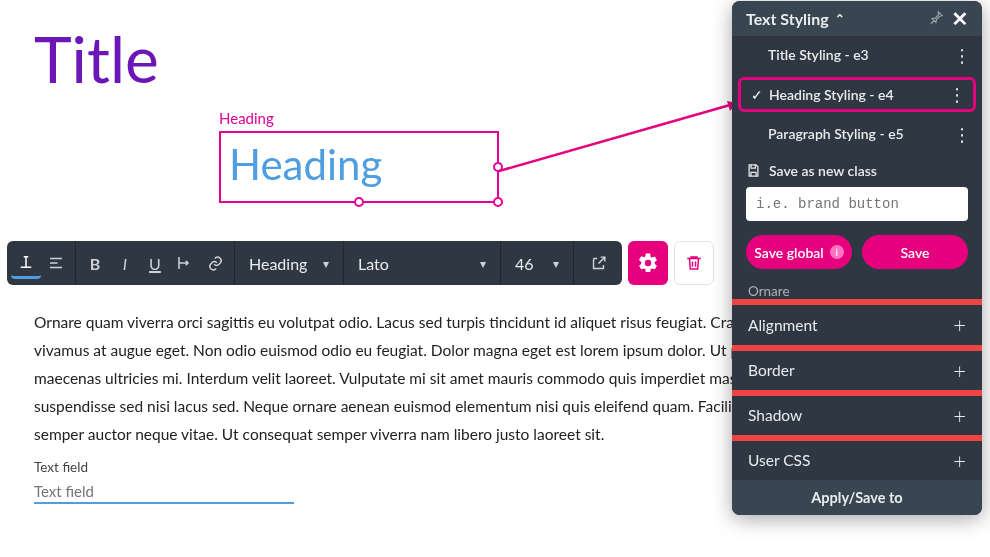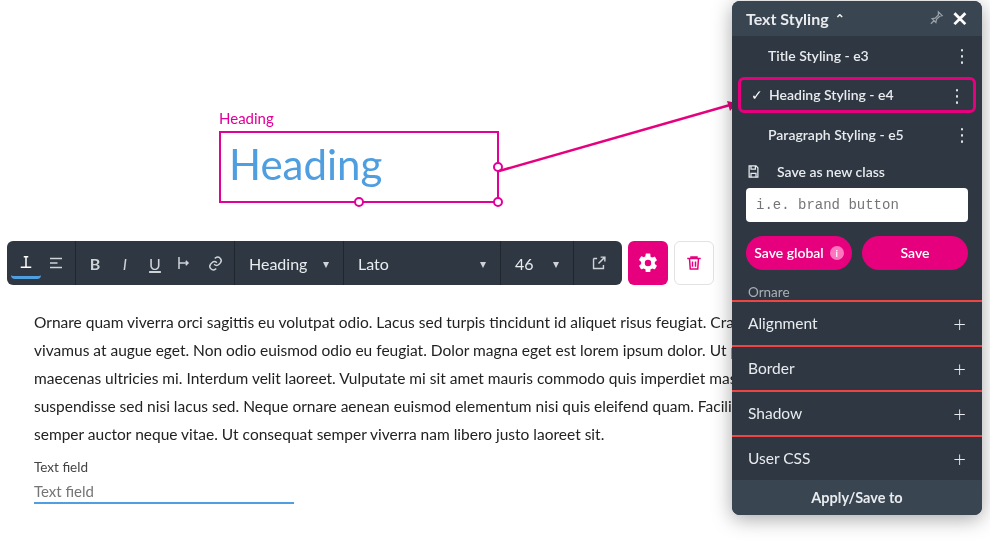--- a/index.html
+++ b/index.html
@@ -111,21 +111,21 @@
   }
   .class-row.sel {
     border: 3px solid #e6007e; border-radius: 6px; margin: 3px 6px;
     height: 38px; padding: 0 8px 0 10px;
   }
   .class-row .chk { width: 18px; color: #fff; }
   .class-row .lbl { flex: 1; font-weight: 600; }
   .dots { font-size: 18px; letter-spacing: -1px; cursor: pointer; }
 
   .save-block { padding: 10px 14px 14px 14px; }
-  .save-head { display: flex; align-items: center; gap: 16px; font-size: 14px; margin-bottom: 8px; font-weight:600;}
+  .save-head { display: flex; align-items: center; gap: 8px; font-size: 14px; margin-bottom: 8px; font-weight:600;}
   .save-head svg { width:15px; height:15px; }
   .save-input {
     width: 100%; height: 34px; border: none; border-radius: 4px;
     background: #fff; padding: 0 10px; font-size: 14px; color: #888; font-family: Liberation Mono, monospace;
   }
   .save-btns { display: flex; gap: 10px; margin-top: 14px; }
   .pill {
     flex: 1; height: 34px; border-radius: 17px; background: #e6007e;
     display: flex; align-items: center; justify-content: center;
     font-size: 14px; font-weight: 600; color: #fff; cursor: pointer;
@@ -134,35 +134,36 @@
   .pill .badge {
     width: 14px; height: 14px; border-radius: 50%; background: #ff75c0;
     font-size: 10px; display: flex; align-items: center; justify-content: center;
     margin-left: 6px;
   }
 
   .section-peek {
     color: #aab0b6; font-size: 13.5px; padding: 0 16px;
   }
   .acc-row {
-    height: 48px; border-top: 2px solid #ef4444; display: flex;
+    height: 48px; border-top: 6px solid #ef4444; display: flex;
     align-items: center; padding: 0 16px; font-size: 15.5px; cursor: pointer;
   }
   .acc-row .plus { margin-left: auto; font-size: 22px; font-weight: 300; }
   .panel-foot {
     height: 38px; background: #394551; display: flex; align-items: center;
     justify-content: center; font-size: 14.5px; font-weight: 700; cursor: pointer;
     margin-top: auto;
   }
 </style>
 </head>
 <body>
 
 <div class="canvas">
 
+  <div class="title-text">Title</div>
 
   <div class="heading-wrap">
     <div class="heading-label">Heading</div>
     <div class="heading-box">
       <div class="heading-text">Heading</div>
       <div class="handle e"></div>
       <div class="handle s"></div>
       <div class="handle se"></div>
     </div>
   </div>

